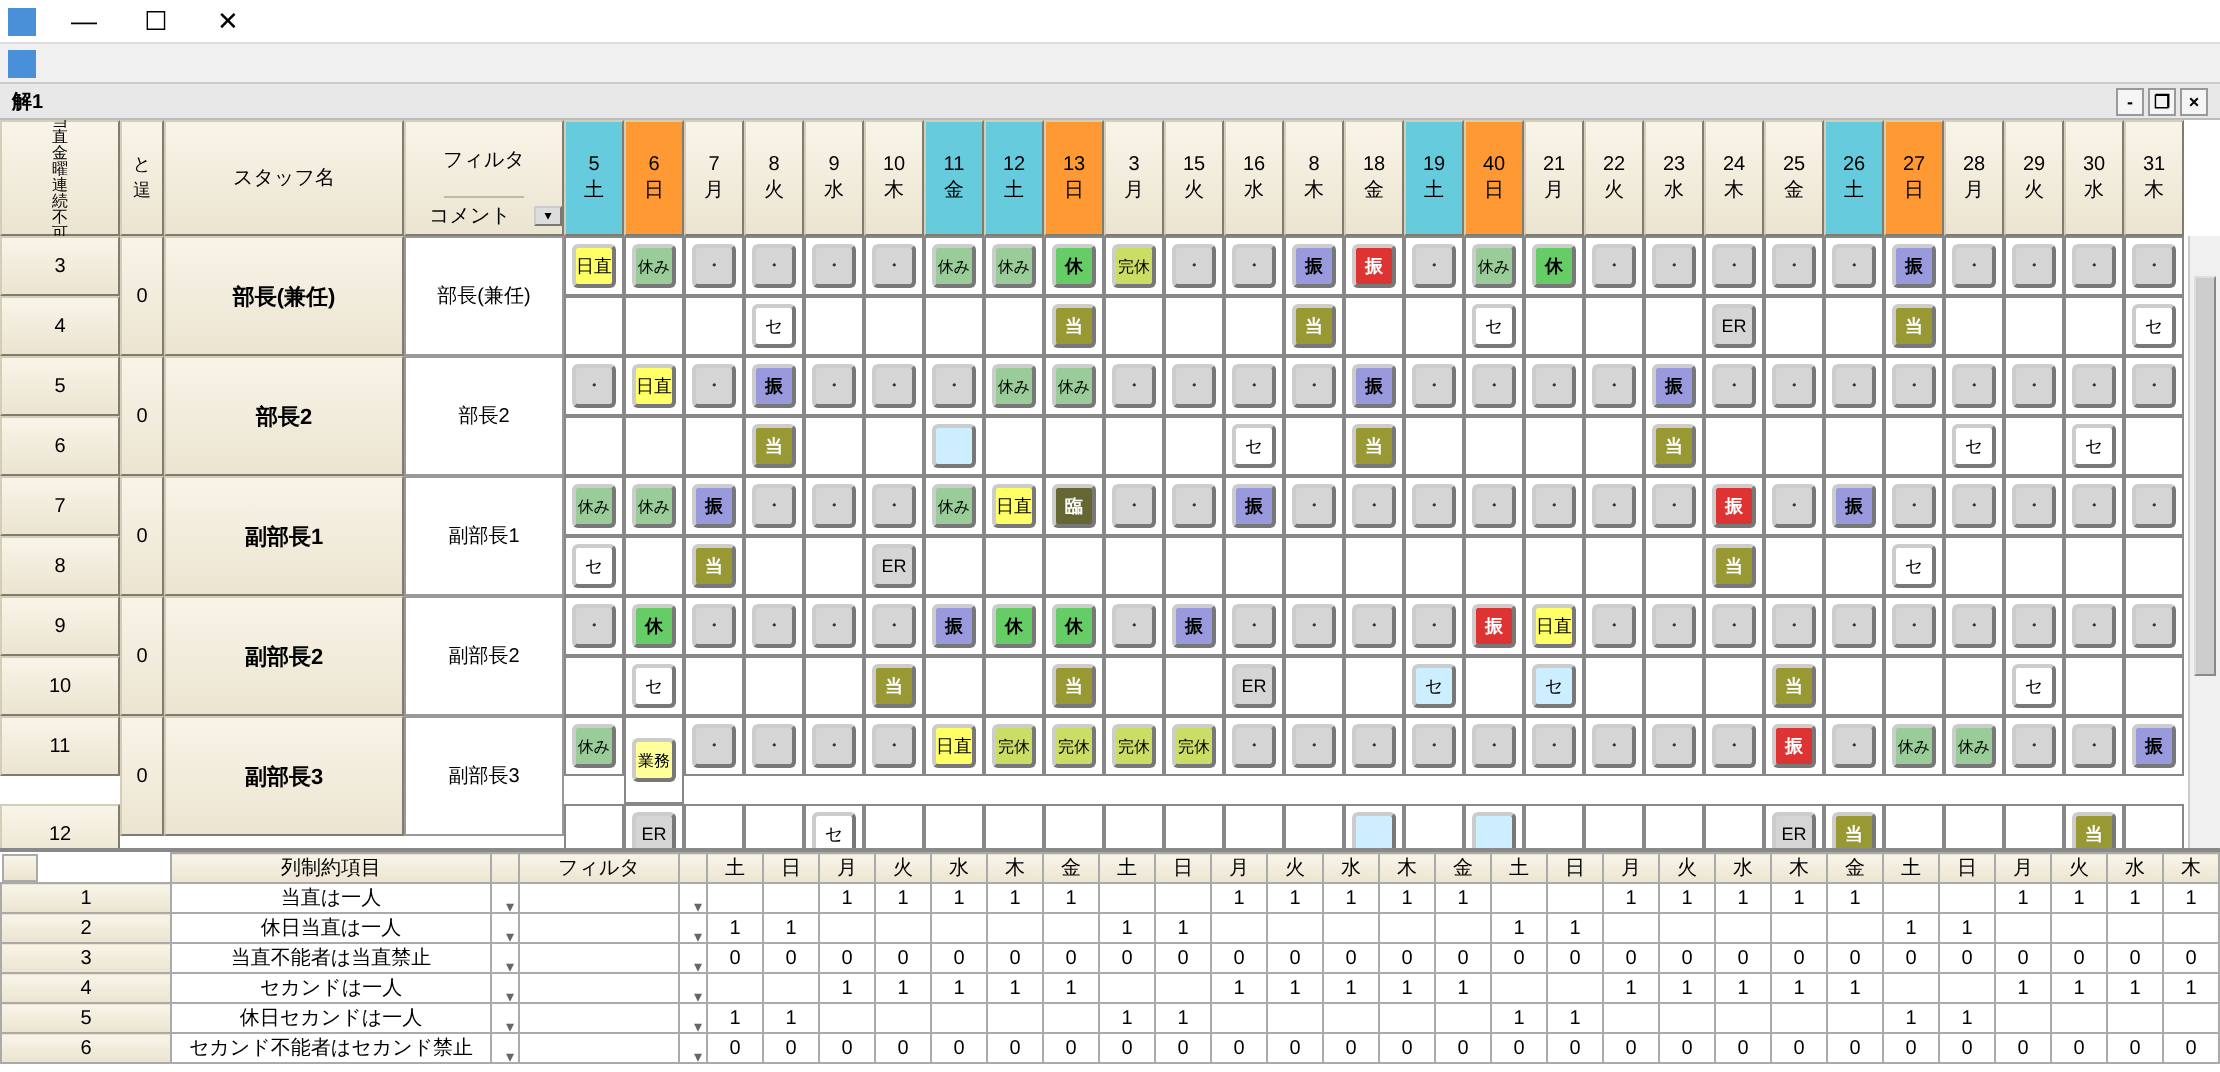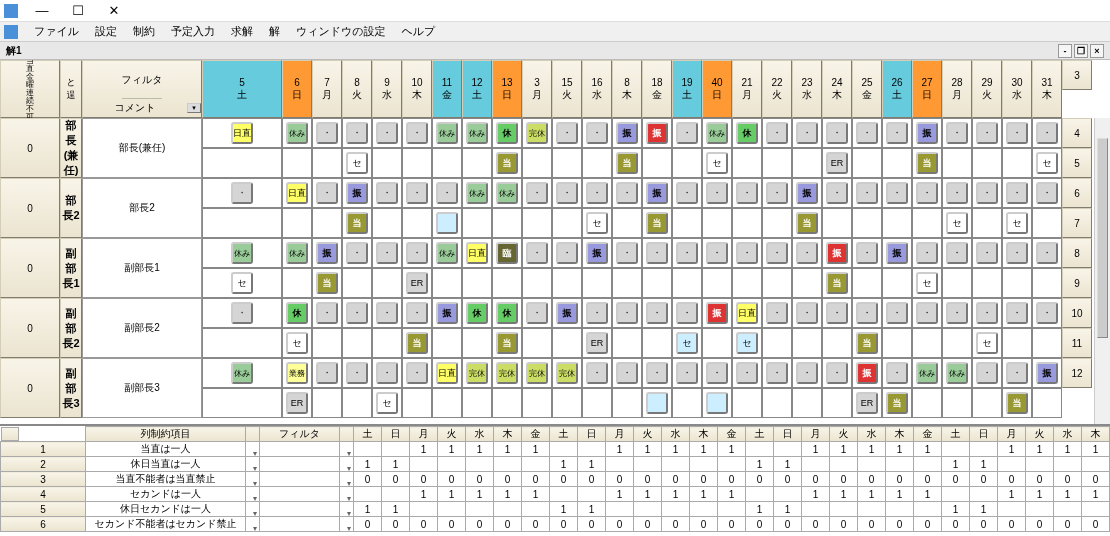--- a/index.html
+++ b/index.html
@@ -72,46 +72,37 @@
   <div class="icon"></div>
   <div class="winbtns">
     <div class="winbtn">—</div>
     <div class="winbtn">☐</div>
     <div class="winbtn">✕</div>
   </div>
 </div>
 
 <div class="menubar">
   <div class="icon"></div>
-  <div id="menuitems" style="display: flex;">
-      <span class="mi">ファイル</span>
-      <span class="mi">設定</span>
-      <span class="mi">制約</span>
-      <span class="mi">予定入力</span>
-      <span class="mi">求解</span>
-      <span class="mi">解</span>
-      <span class="mi">ウィンドウの設定</span>
-      <span class="mi">ヘルプ</span>
-    </div>
 </div>
 
 <div class="subbar">
   <span>解1</span>
   <div class="ctrls">
     <span>-</span>
     <span>❐</span>
     <span>×</span>
   </div>
 </div>
 
 <div class="split">
   <div class="top-panel">
     <div id="schedgrid" class="schedgrid">
         <div class="hdr tall" style="font-size: 8px; line-height: 1;">当<br>直<br>金<br>曜<br>連<br>続<br>不<br>可</div>
         <div class="hdr tall" style="font-size: 9px;">と逞</div>
+        <div class="hdr tall">スタッフ名</div>
         <div class="hdr tall" style="padding: 0px; flex-direction: column;">
           <div style="flex:1;display:flex;align-items:center;justify-content:center;border-bottom:1px solid #bba">フィルタ</div>
           <div style="height:18px;display:flex;align-items:center;width:100%">
             <div style="flex:1;text-align:center">コメント</div>
             <div class="dropdown-handle">▾</div>
           </div>
         </div>
         <div class="hdr tall day-sat">
           <div class="dn">5</div>
           <div class="dw">土</div>
@@ -726,21 +717,21 @@
         </div>
         <div class="shiftcell" style="height: 30px;"></div>
         <div class="shiftcell" style="height: 30px;"></div>
         <div class="rowhdr" style="height: 30px;">11</div>
         <div class="rowhdr" style="grid-row: span 2; height: 60px;">0</div>
         <div class="staffcell" style="grid-row: span 2; height: 60px;">副部長3</div>
         <div class="filtercell" style="grid-row: span 2; height: 60px;">副部長3</div>
         <div class="shiftcell" style="height: 30px;">
           <div class="btn yasumi">休み</div>
         </div>
-        <div class="shiftcell" style="height: 30px;">
+        <div class="shiftcell" style="height: 44px;">
           <div class="btn gyou">業務</div>
         </div>
         <div class="shiftcell" style="height: 30px;">
           <div class="btn blank"></div>
         </div>
         <div class="shiftcell" style="height: 30px;">
           <div class="btn blank"></div>
         </div>
         <div class="shiftcell" style="height: 30px;">
           <div class="btn blank"></div>

